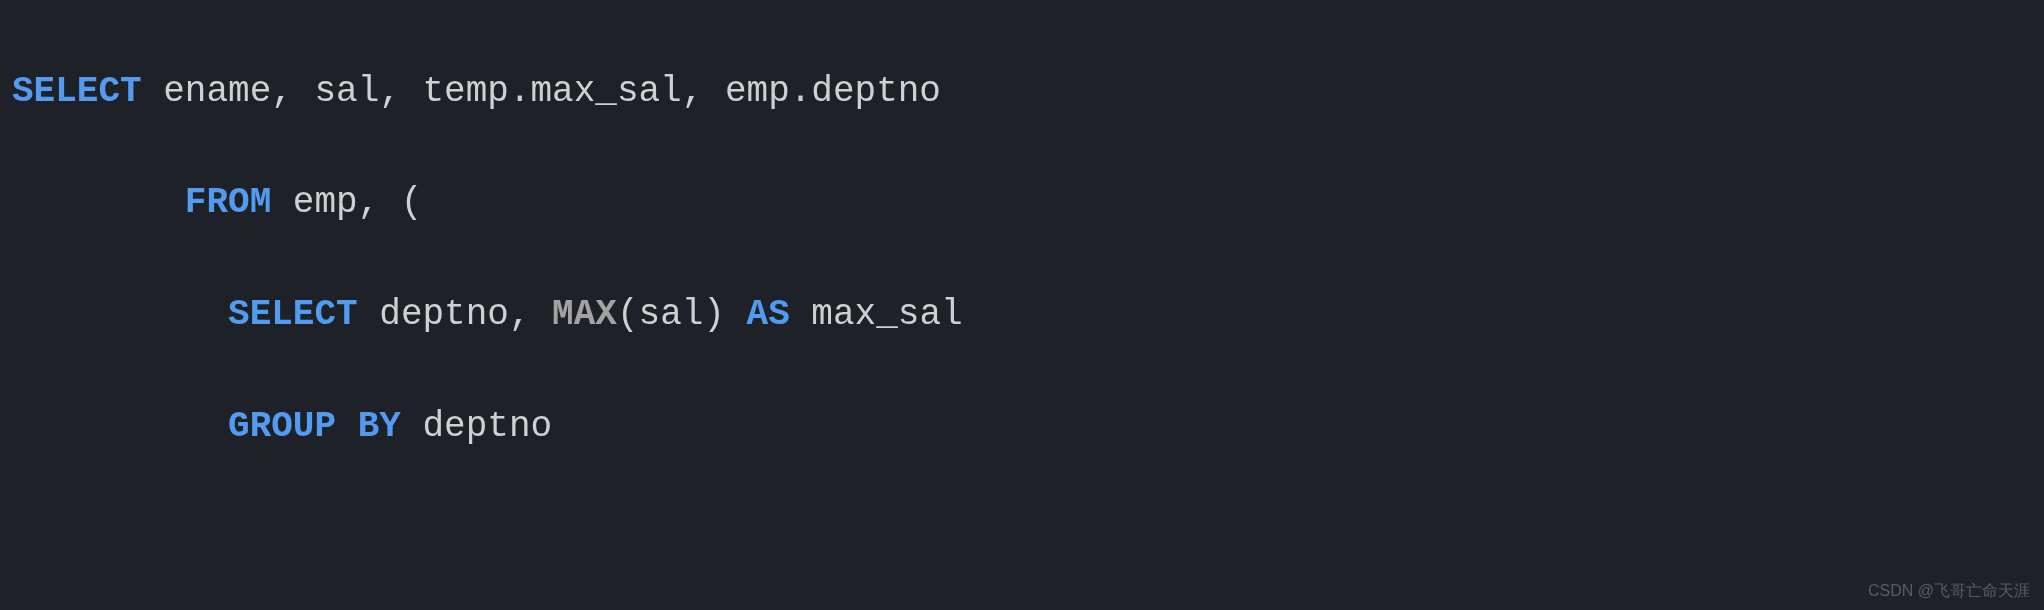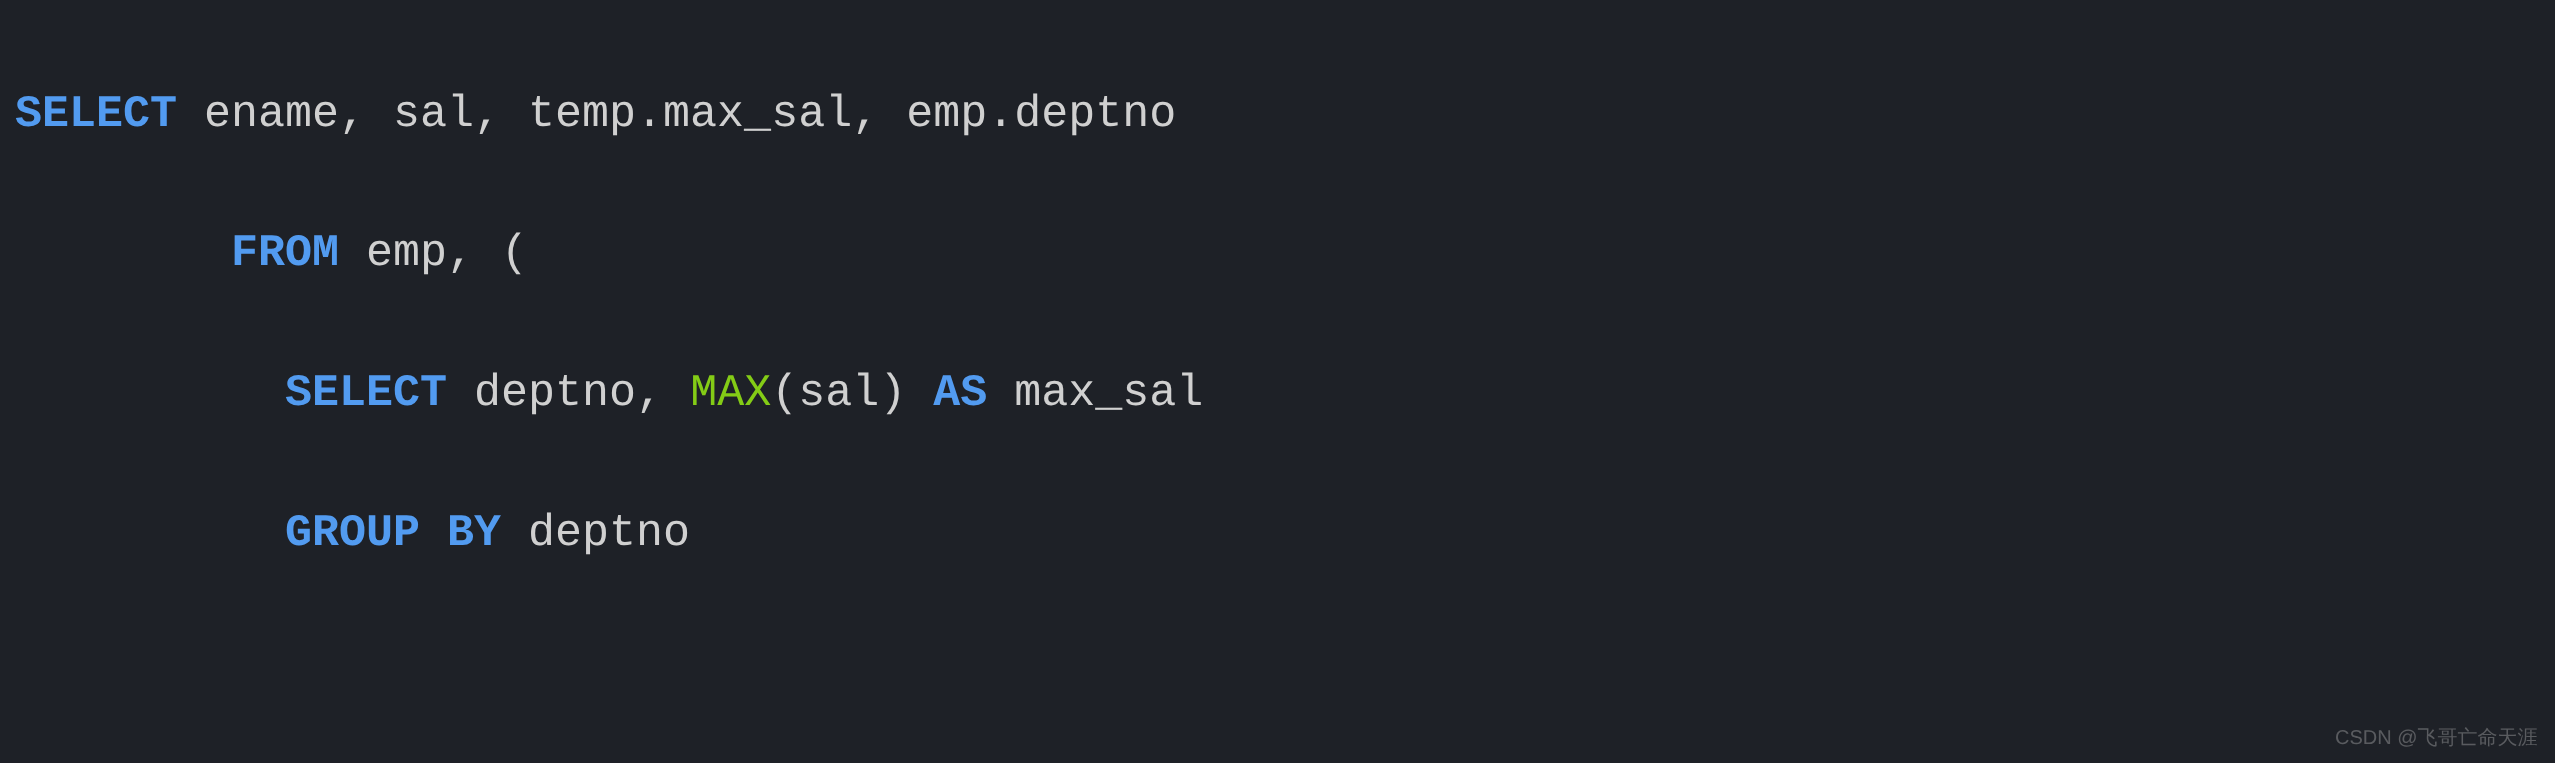--- a/index.html
+++ b/index.html
@@ -20,22 +20,22 @@
       overflow: hidden;
     }
     .code-container {
       white-space: pre;
     }
     .keyword {
       color: #529bf0;
       font-weight: 700;
     }
     .func {
-      color: #84cc16;
-      font-weight: 400;
+      color: #a3a3a3;
+      font-weight: 700;
     }
     .text {
       color: #d0d0d0;
       text-align: center;
     }
     .watermark {
       position: absolute;
       bottom: 6px;
       right: 14px;
       font-size: 16px;

